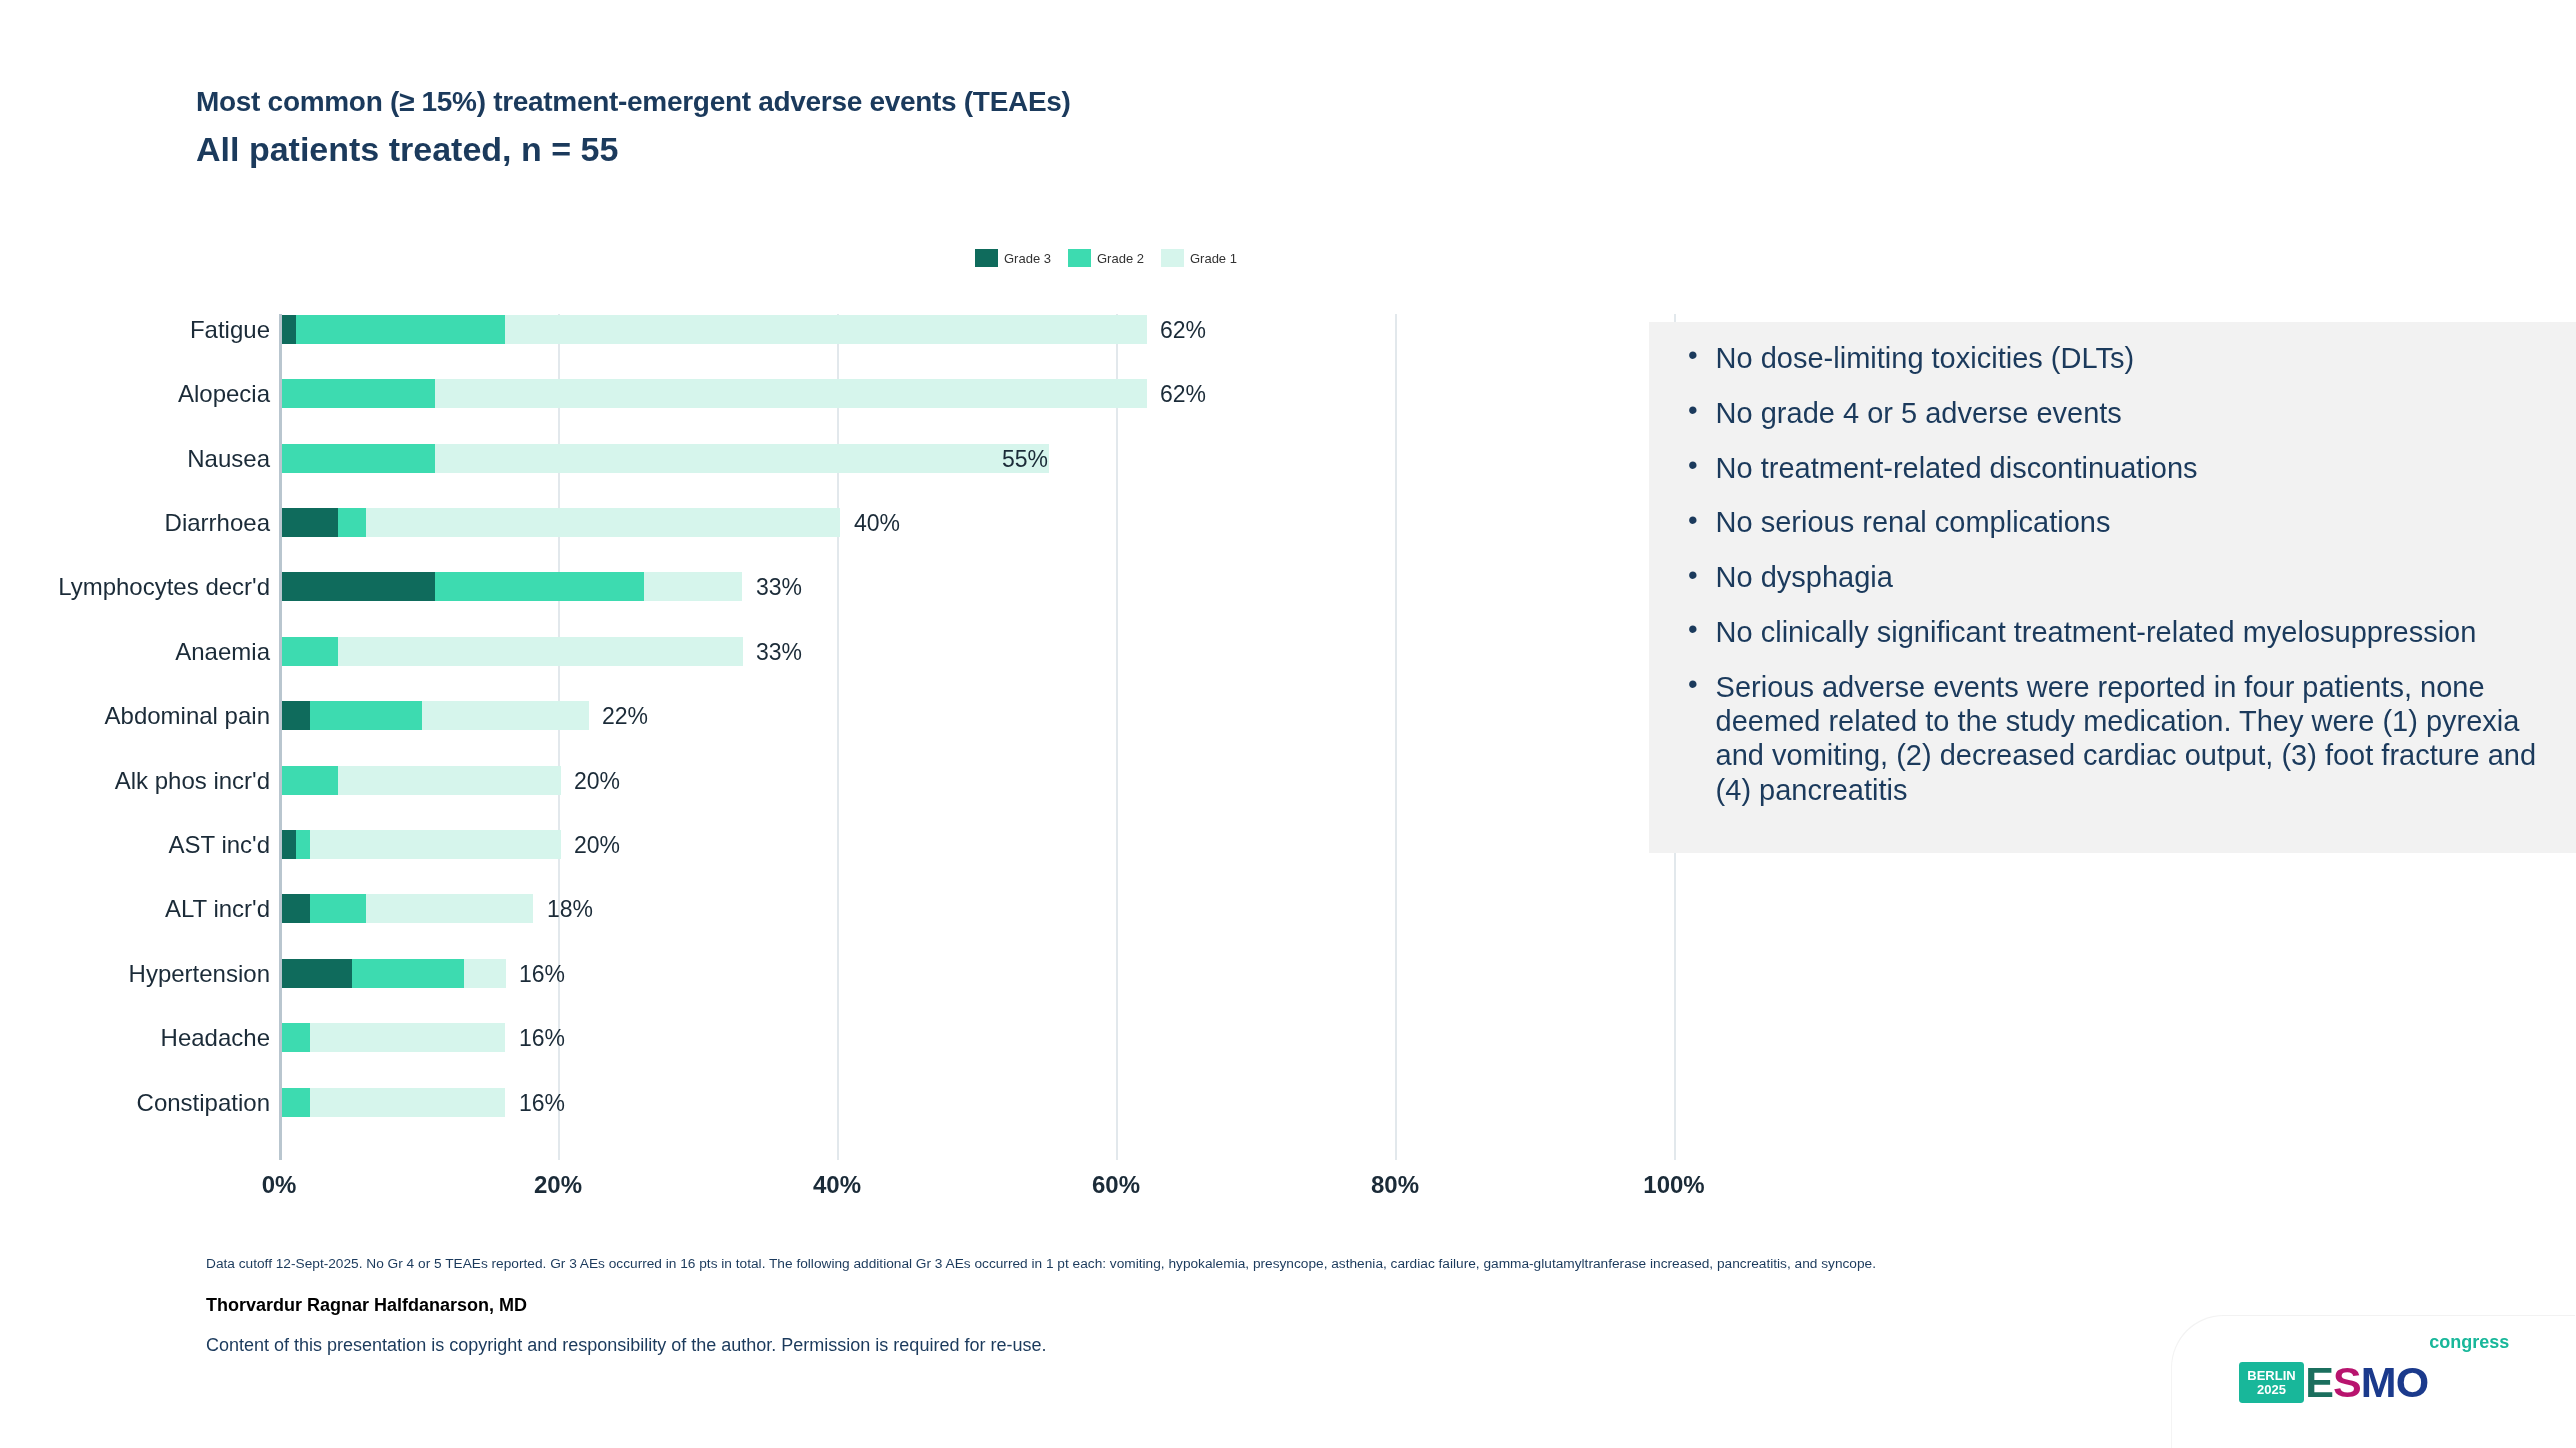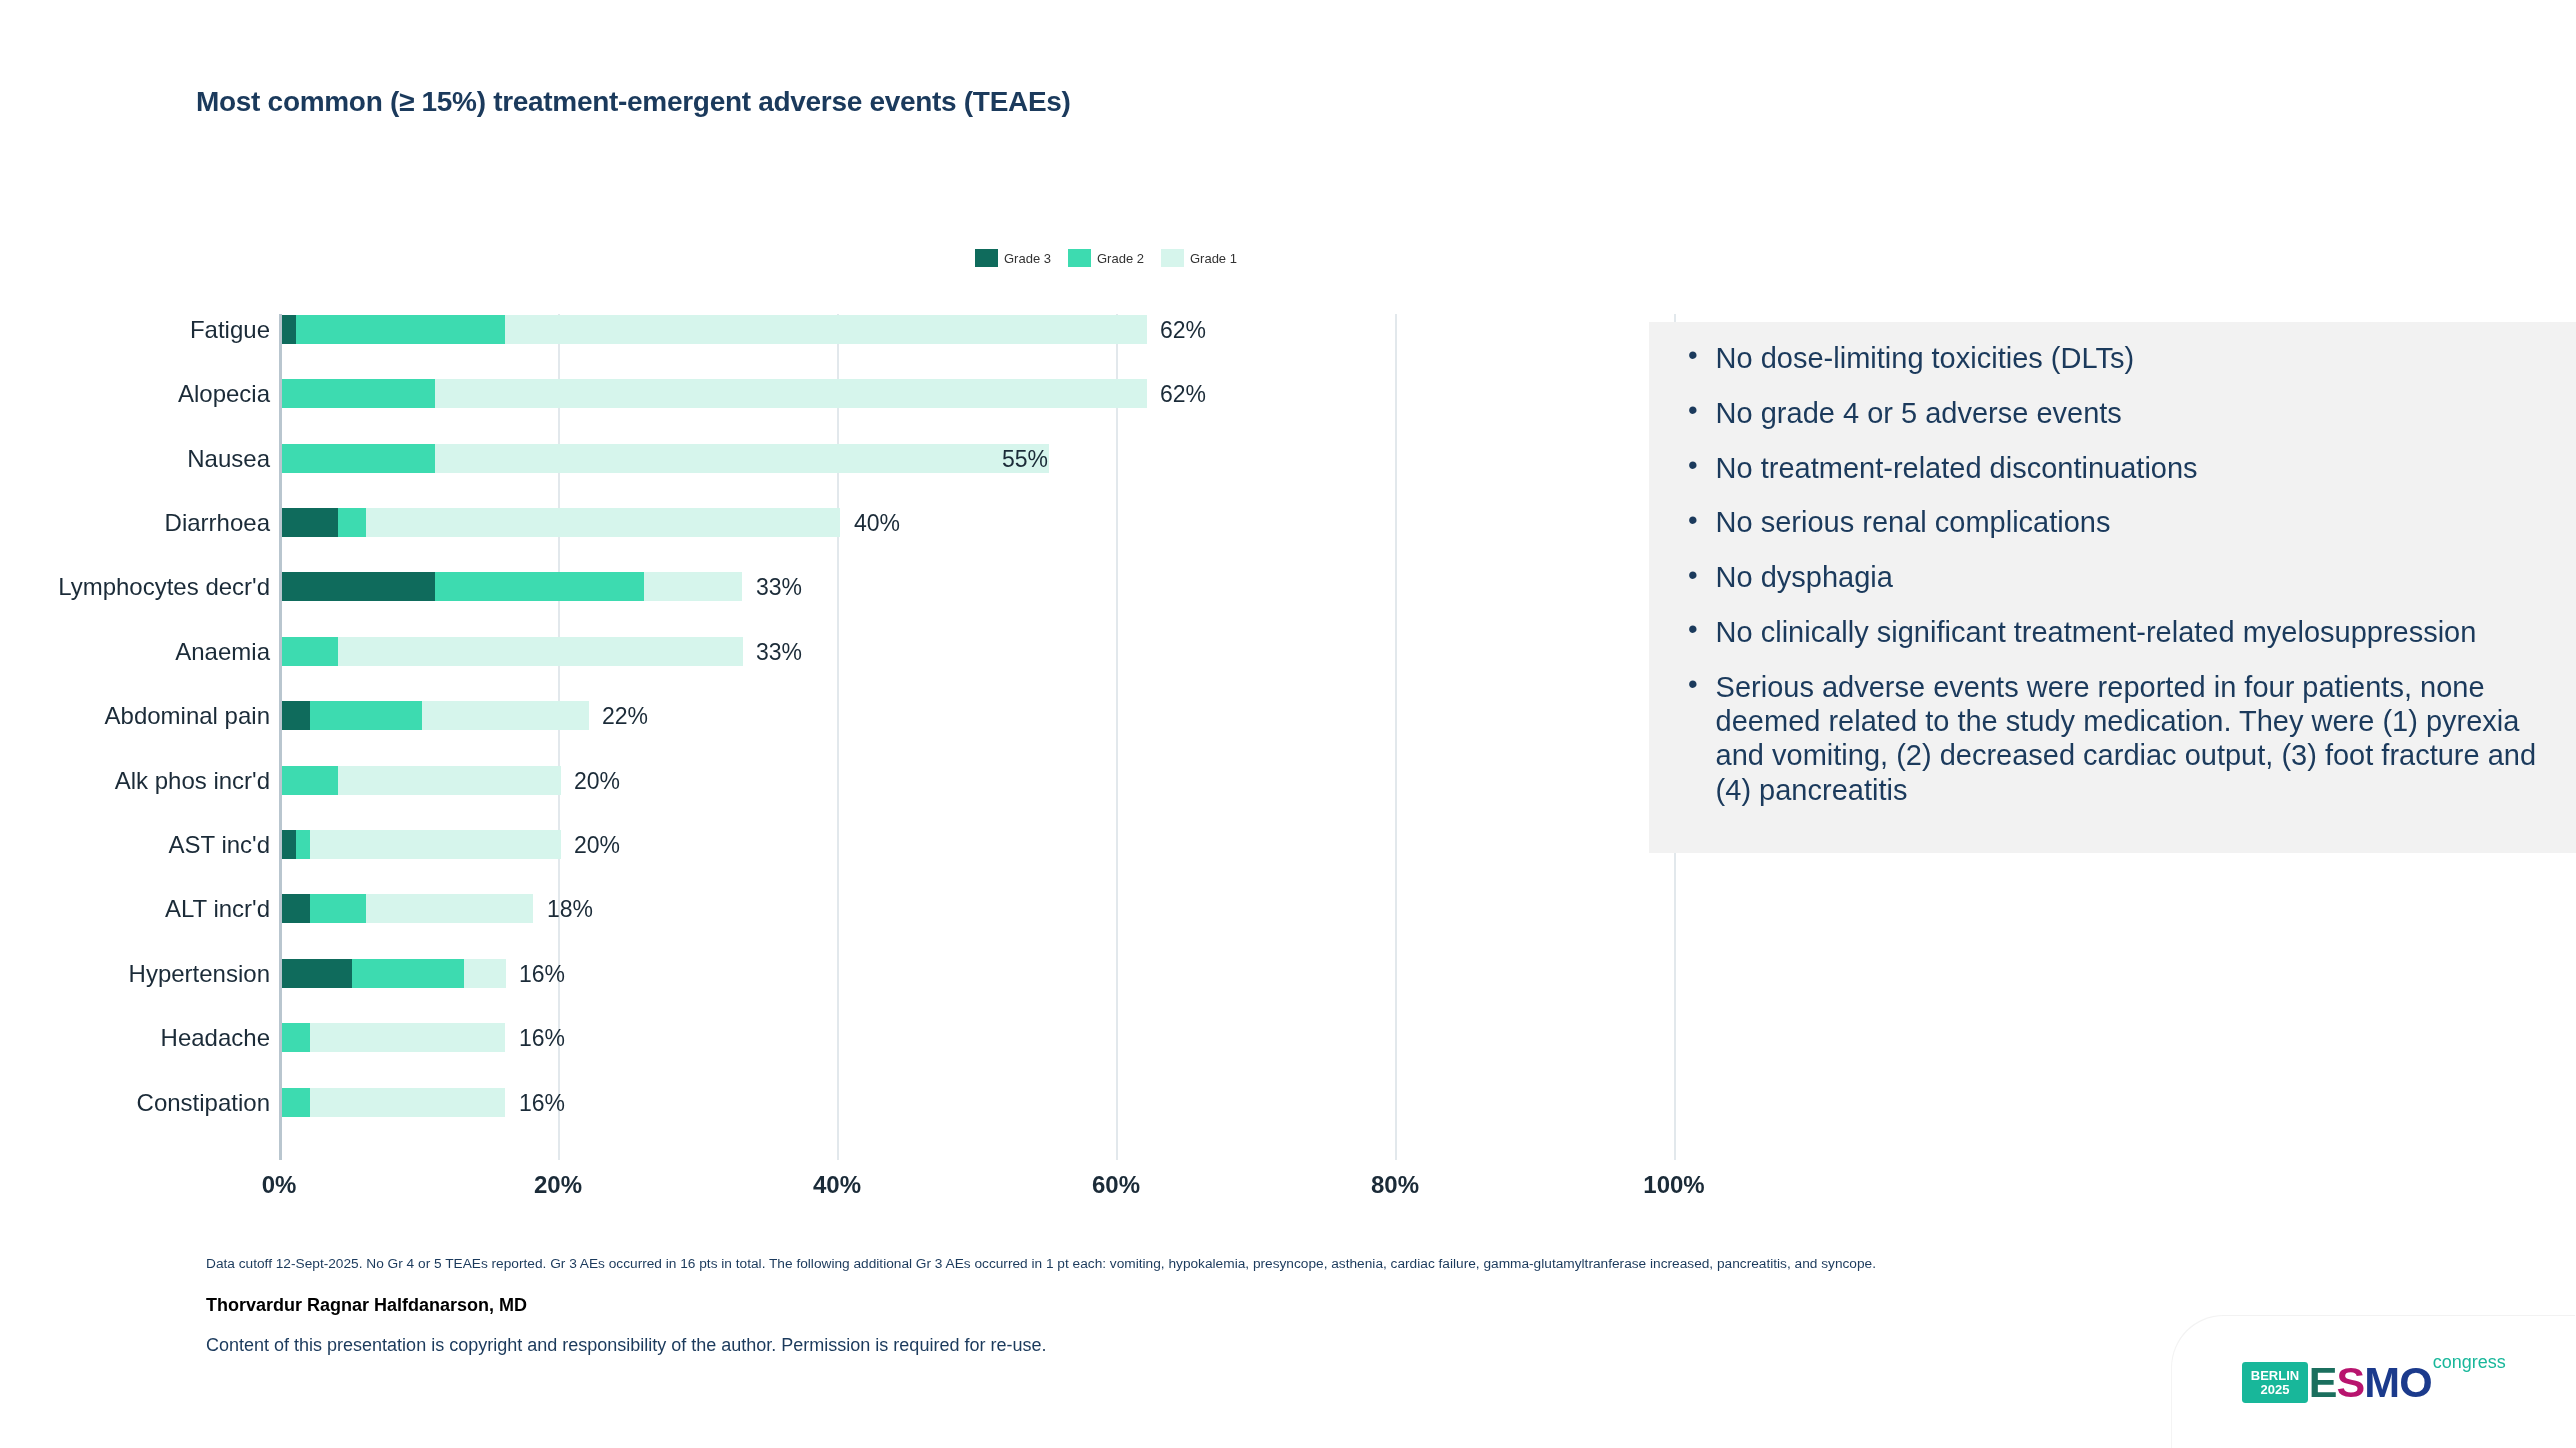--- a/index.html
+++ b/index.html
@@ -234,30 +234,32 @@
     align-items: center;
   }
   .l-e { color: #1b6f5e; }
   .l-s { color: #b8146e; }
   .l-m { color: #1b3a8c; }
   .l-o { color: #1b3a8c; }
   .logo-congress {
     font-size: 18px;
     color: #18b79a;
     align-self: flex-start;
-    margin-top: 36px;
+    margin-top: 16px;
+    font-weight: bold;
   }
 </style>
 </head>
 <body>
 
 <div class="slide">
 
   <div class="title-block">
     <div class="title-main">Most common (≥ 15%) treatment-emergent adverse events (TEAEs)</div>
+    <div class="title-sub">All patients treated, n = 55</div>
   </div>
 
   <div class="legend" id="legend">
       <div class="legend-item">
         <span class="legend-swatch" style="background: rgb(15, 107, 92);"></span>
         <span class="legend-label">Grade 3</span>
       </div>
       <div class="legend-item">
         <span class="legend-swatch" style="background: rgb(61, 219, 176);"></span>
         <span class="legend-label">Grade 2</span>

